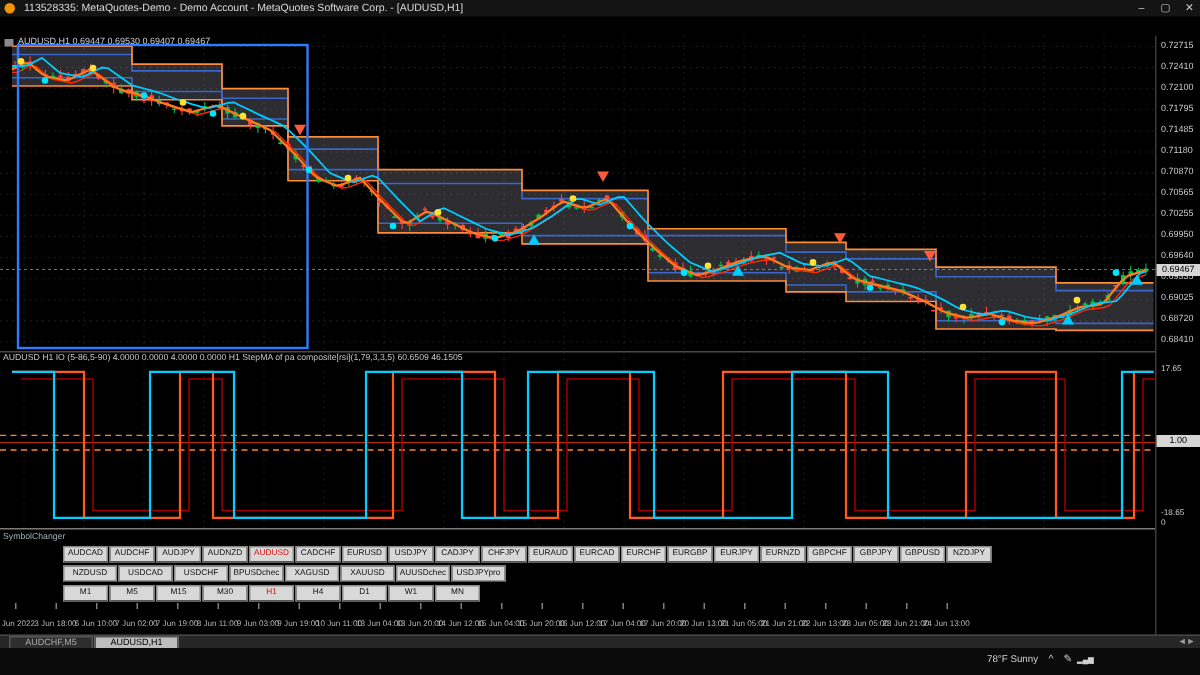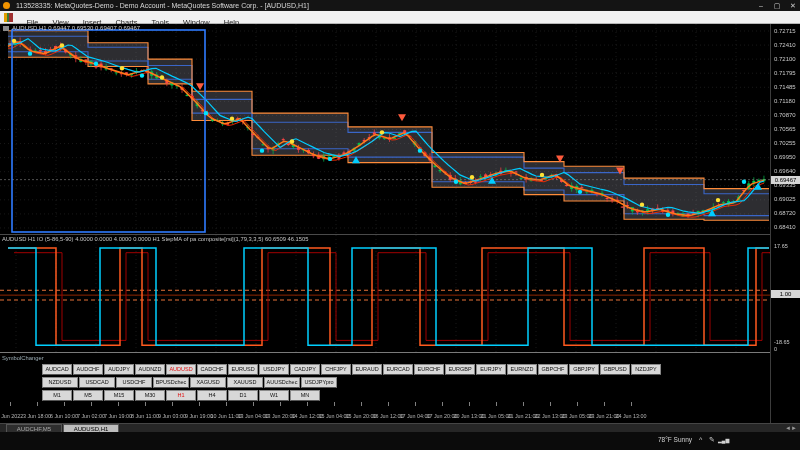--- a/index.html
+++ b/index.html
@@ -48,24 +48,20 @@
 <div id="screen">
 
   <div class="abs" id="titlebar">
     <span class="app-ic"></span>
     <span class="ttl">113528335: MetaQuotes-Demo - Demo Account - MetaQuotes Software Corp. - [AUDUSD,H1]</span>
     <span class="wbtn" style="right:32px">–</span>
     <span class="wbtn" style="right:16px">▢</span>
     <span class="wbtn" style="right:0">✕</span>
   </div>
 
-  <div class="abs" id="menubar">
-    <span class="chart-ic"></span>
-    <span id="menuitems"><span class="menu-item">File</span><span class="menu-item">View</span><span class="menu-item">Insert</span><span class="menu-item">Charts</span><span class="menu-item">Tools</span><span class="menu-item">Window</span><span class="menu-item">Help</span></span>
-  </div>
 
   <div class="abs" id="chartwrap"></div>
   <svg id="mainchart" width="770" height="210" style="top:24px">
       <g>
         <line x1="0" y1="7" x2="770" y2="7" stroke="#242424" stroke-width="0.7" stroke-dasharray="1,3"></line>
         <line x1="0" y1="21.07" x2="770" y2="21.07" stroke="#242424" stroke-width="0.7" stroke-dasharray="1,3"></line>
         <line x1="0" y1="35.14" x2="770" y2="35.14" stroke="#242424" stroke-width="0.7" stroke-dasharray="1,3"></line>
         <line x1="0" y1="49.21" x2="770" y2="49.21" stroke="#242424" stroke-width="0.7" stroke-dasharray="1,3"></line>
         <line x1="0" y1="63.28" x2="770" y2="63.28" stroke="#242424" stroke-width="0.7" stroke-dasharray="1,3"></line>
         <line x1="0" y1="77.35" x2="770" y2="77.35" stroke="#242424" stroke-width="0.7" stroke-dasharray="1,3"></line>

